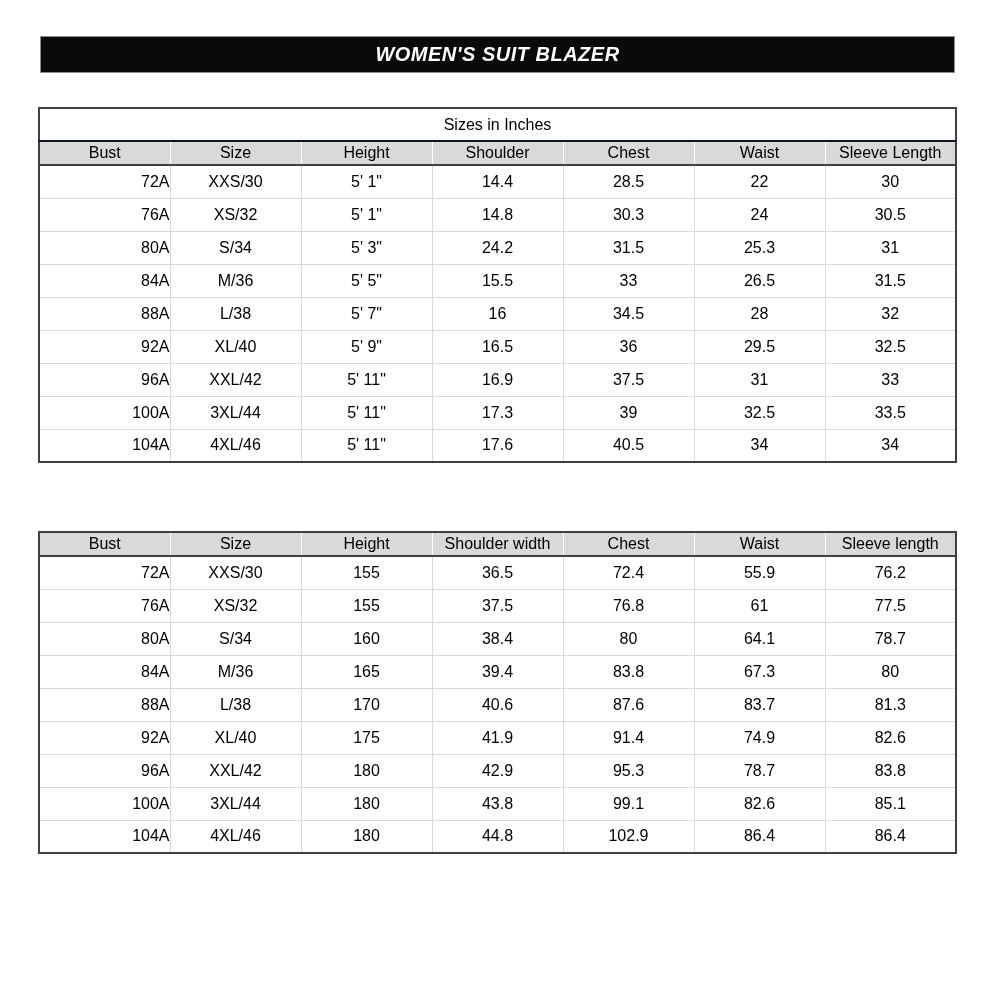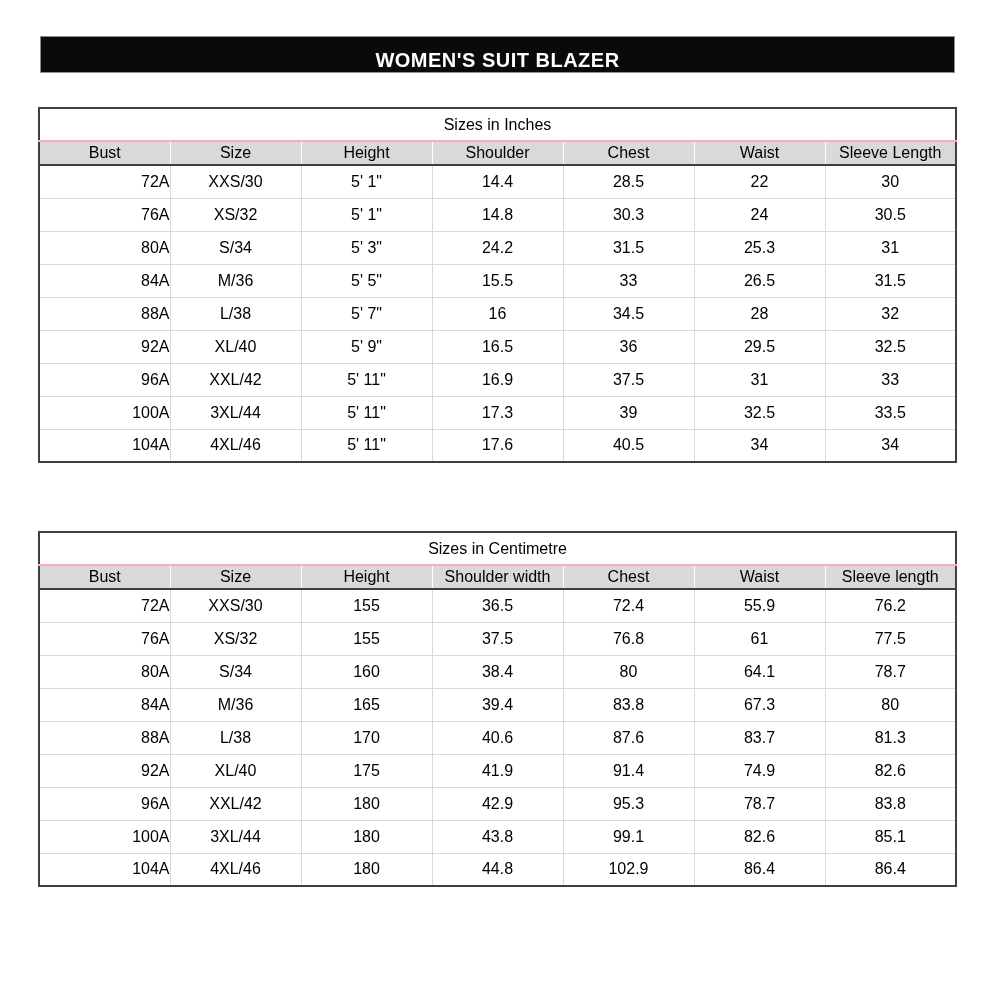--- a/index.html
+++ b/index.html
@@ -9,21 +9,21 @@
     position: relative;
     font-family: "Liberation Sans", sans-serif;
     color: #000000;
   }
   .banner {
     position: absolute;
     left: 40px; top: 36px;
     width: 915px; height: 37px;
     background: #0a0a0a;
     border: 1px solid #8c8c8c;
-    display: flex; align-items: flex-end; justify-content: center;
+    display: flex; align-items: center; justify-content: center; font-style: italic;
   }
   .banner-text {
     color: #ffffff;
     font-size: 20px;
     font-weight: bold;
     letter-spacing: 0.5px;
   }
   table.size-table {
     position: absolute;
     left: 38px;
@@ -37,21 +37,21 @@
   #table-cm     { top: 531px; }
   .size-table td, .size-table th {
     text-align: center;
     vertical-align: middle;
     overflow: hidden;
     white-space: nowrap;
   }
   .size-table .title-cell {
     height: 33px;
     background: #ffffff;
-    border-bottom: 2px solid #f9a8d4;
+    border-bottom: 2px solid #0f172a;
   }
   .size-table th {
     height: 24px;
     background: #d9d9d9;
     font-weight: normal;
     border-bottom: 2px solid #404040;
     border-left: 1px solid #ffffff;
   }
   .size-table th:first-child { border-left: none; }
   .size-table tbody td {
@@ -166,23 +166,20 @@
         <td>40.5</td>
         <td>34</td>
         <td>34</td>
       </tr>
     </tbody>
 </table>
 
 <table class="size-table" id="table-cm">
   <thead>
       <tr>
-        <td class="title-cell" colspan="7">Sizes in Centimetre</td>
-      </tr>
-      <tr>
         <th>Bust</th>
         <th>Size</th>
         <th>Height</th>
         <th>Shoulder width</th>
         <th>Chest</th>
         <th>Waist</th>
         <th>Sleeve length</th>
       </tr>
     </thead>
   <tbody>

